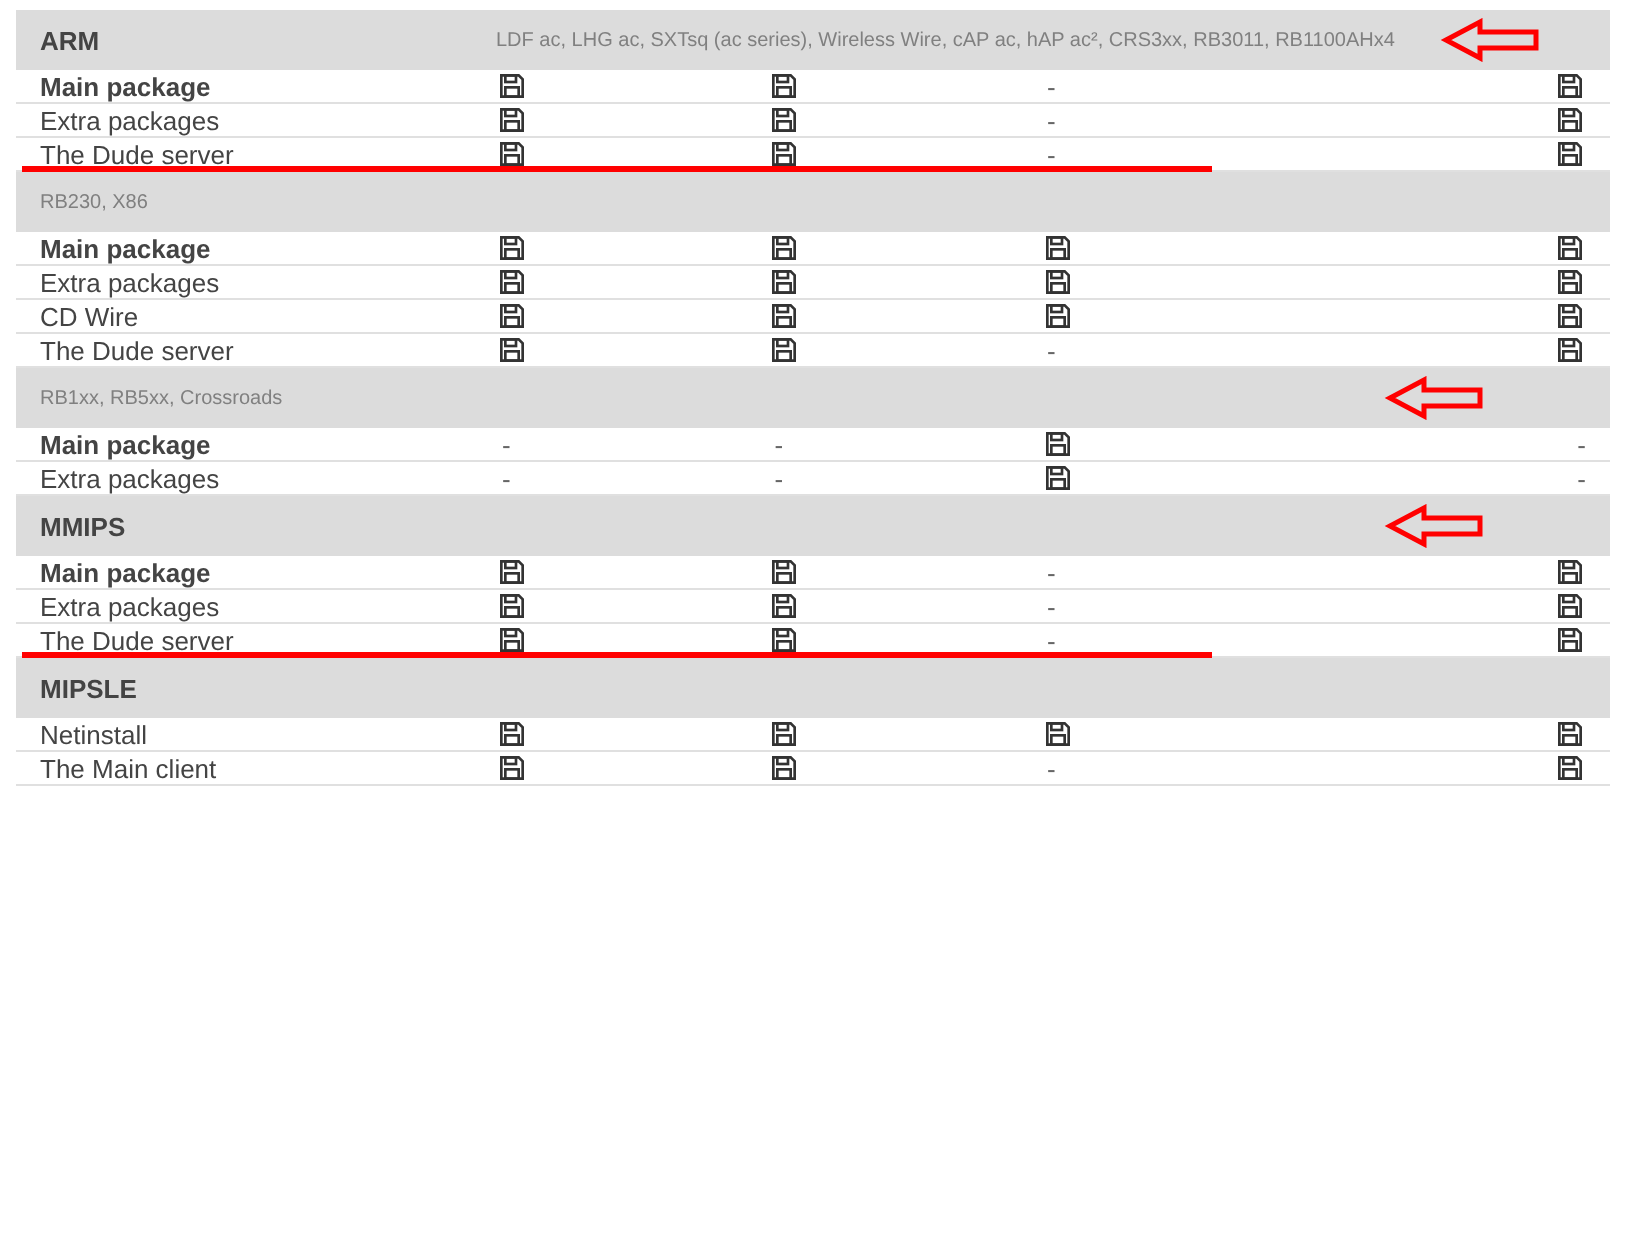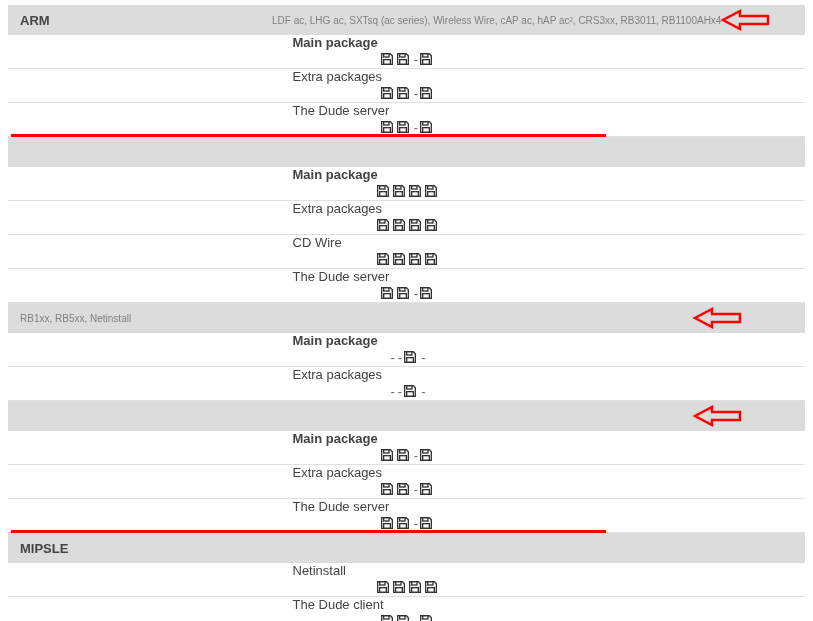--- a/index.html
+++ b/index.html
@@ -12,41 +12,39 @@
     background: #fff;
     width: 813px;
   }
   .section-header {
     background: #dcdcdc;
     height: 30px;
     display: flex;
     align-items: center;
     padding: 0 12px;
     position: relative;
-    gap: 24px;
   }
   .section-header .title {
     font-weight: bold;
     color: #444;
     width: 228px;
     flex: none;
   }
   .section-header .subtitle {
     color: #808080;
     font-size: 10px;
     flex: 1;
   }
   .row {
-    height: 34px;
+    height: 17px;
     display: flex;
     align-items: center;
     padding: 0 12px;
     border-bottom: 1px solid #e0e0e0;
     position: relative;
-    flex-direction: column;
   }
   .row .label {
     width: 228px;
     flex: none;
     color: #444;
   }
   .row .label.bold { font-weight: bold; }
   .cells-wrap {
     flex: 1;
     display: flex;
@@ -193,20 +191,21 @@
               <path d="M4 4 H17 L20 7 V20 H4 Z"></path>
               <rect x="7" y="4" width="8" height="5"></rect>
               <rect x="7" y="13" width="10" height="7"></rect>
             </svg>
           </span>
         </div>
       </div>
       <div class="underline" style="left: 3px; bottom: -1px; width: 595px;"></div>
     </div>
     <div class="section-header">
+      <span class="subtitle">RB230, X86</span>
     </div>
     <div class="row">
       <span class="label bold">Main package</span>
       <div class="cells-wrap">
         <div class="cell">
           <span>
             <svg class="icon-svg" viewBox="0 0 24 24" fill="none" stroke="#333" stroke-width="2">
               <path d="M4 4 H17 L20 7 V20 H4 Z"></path>
               <rect x="7" y="4" width="8" height="5"></rect>
               <rect x="7" y="13" width="10" height="7"></rect>
@@ -353,21 +352,21 @@
             <svg class="icon-svg" viewBox="0 0 24 24" fill="none" stroke="#333" stroke-width="2">
               <path d="M4 4 H17 L20 7 V20 H4 Z"></path>
               <rect x="7" y="4" width="8" height="5"></rect>
               <rect x="7" y="13" width="10" height="7"></rect>
             </svg>
           </span>
         </div>
       </div>
     </div>
     <div class="section-header">
-      <span class="subtitle">RB1xx, RB5xx, Netinstall</span>
+      <span class="subtitle">RB1xx, RB5xx, Crossroads</span>
       <div class="arrow" style="left: 684px; top: 4px;"><svg viewBox="0 0 50 22" width="50" height="22">
           <path d="M48 7 L20 7 L20 2 L3 11 L20 20 L20 15 L48 15 Z" fill="none" stroke="#ff0000" stroke-width="2.5"></path>
         </svg></div>
     </div>
     <div class="row">
       <span class="label bold">Main package</span>
       <div class="cells-wrap">
         <div class="cell">
           <span class="dash">-</span>
         </div>
@@ -405,20 +404,21 @@
               <rect x="7" y="13" width="10" height="7"></rect>
             </svg>
           </span>
         </div>
         <div class="cell">
           <span class="dash">-</span>
         </div>
       </div>
     </div>
     <div class="section-header">
+      <span class="title">MMIPS</span>
       <div class="arrow" style="left: 684px; top: 4px;"><svg viewBox="0 0 50 22" width="50" height="22">
           <path d="M48 7 L20 7 L20 2 L3 11 L20 20 L20 15 L48 15 Z" fill="none" stroke="#ff0000" stroke-width="2.5"></path>
         </svg></div>
     </div>
     <div class="row">
       <span class="label bold">Main package</span>
       <div class="cells-wrap">
         <div class="cell">
           <span>
             <svg class="icon-svg" viewBox="0 0 24 24" fill="none" stroke="#333" stroke-width="2">
@@ -561,21 +561,21 @@
             <svg class="icon-svg" viewBox="0 0 24 24" fill="none" stroke="#333" stroke-width="2">
               <path d="M4 4 H17 L20 7 V20 H4 Z"></path>
               <rect x="7" y="4" width="8" height="5"></rect>
               <rect x="7" y="13" width="10" height="7"></rect>
             </svg>
           </span>
         </div>
       </div>
     </div>
     <div class="row">
-      <span class="label">The Dude client</span>
+      <span class="label">The Main client</span>
       <div class="cells-wrap">
         <div class="cell">
           <span>
             <svg class="icon-svg" viewBox="0 0 24 24" fill="none" stroke="#333" stroke-width="2">
               <path d="M4 4 H17 L20 7 V20 H4 Z"></path>
               <rect x="7" y="4" width="8" height="5"></rect>
               <rect x="7" y="13" width="10" height="7"></rect>
             </svg>
           </span>
         </div>

